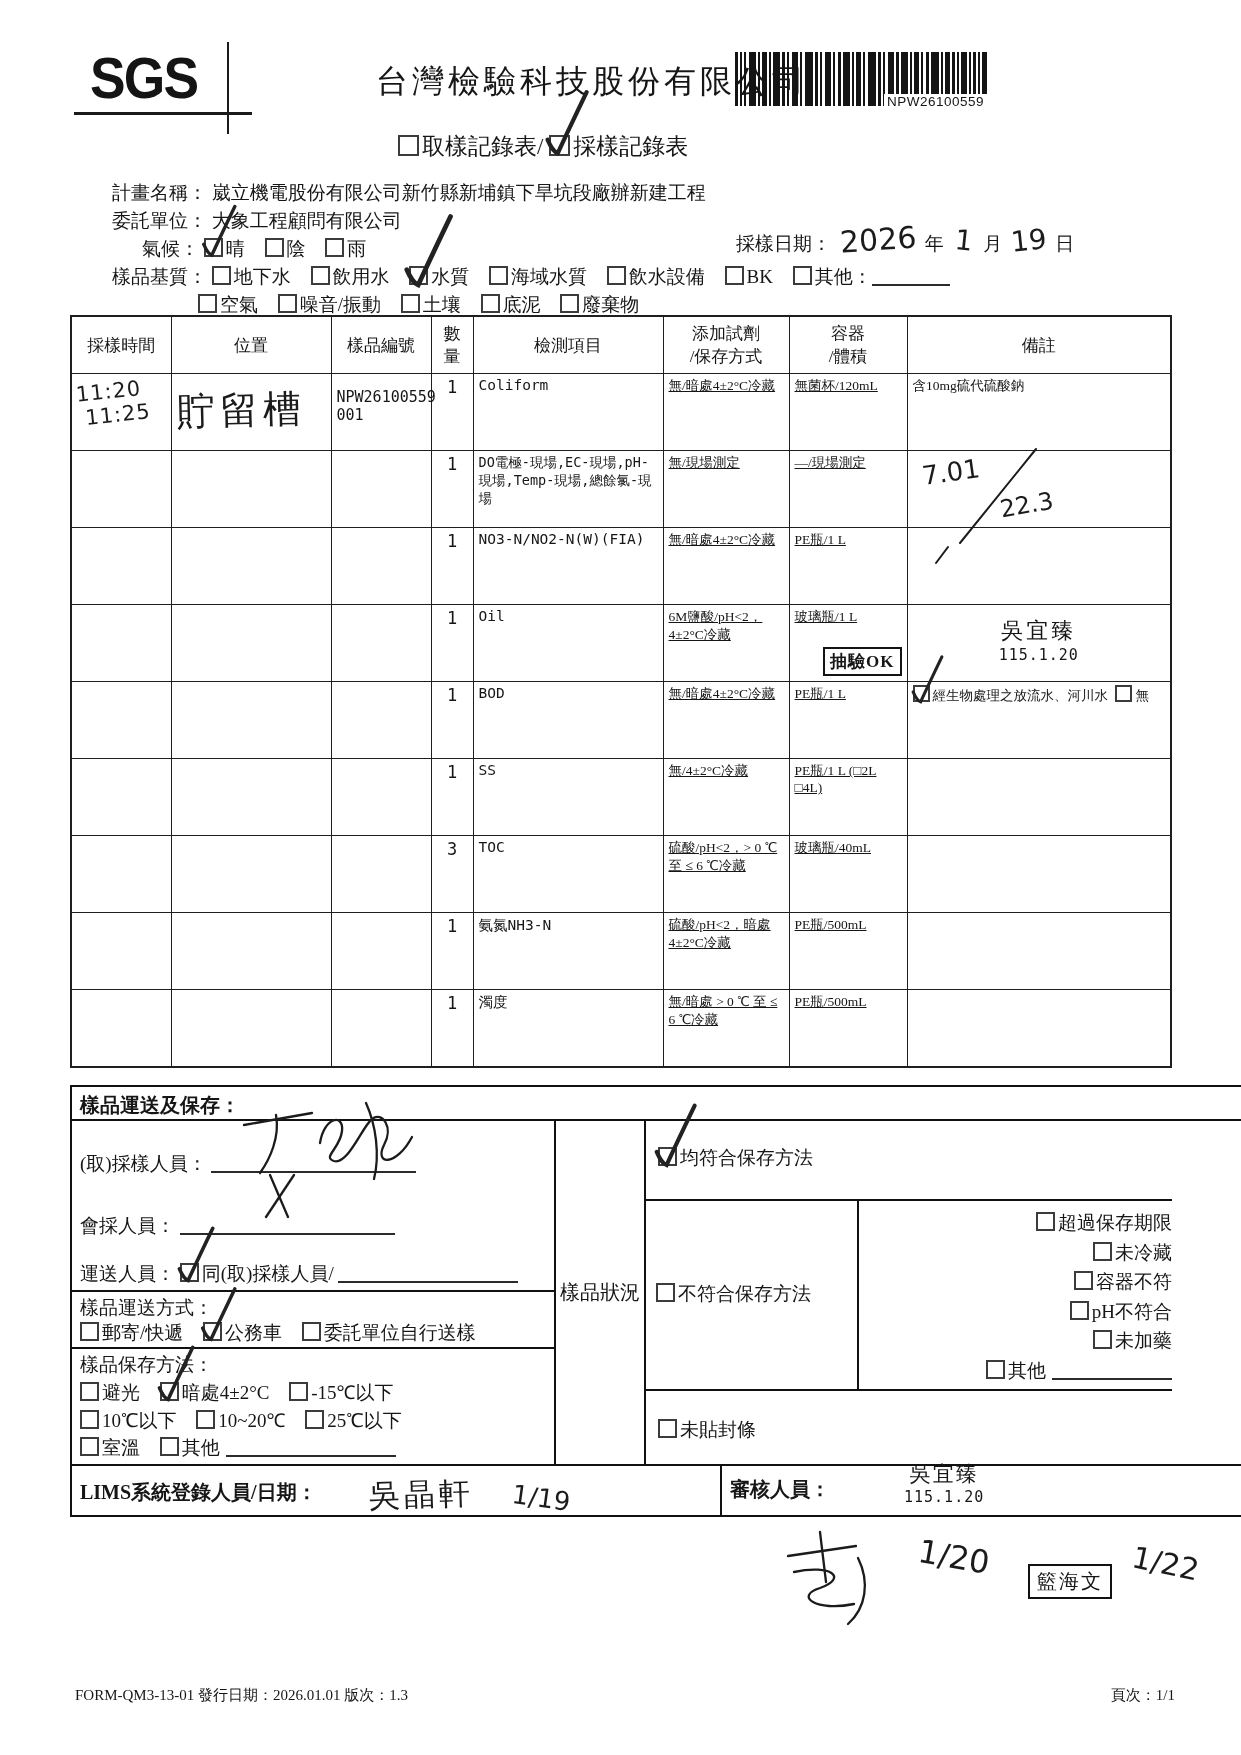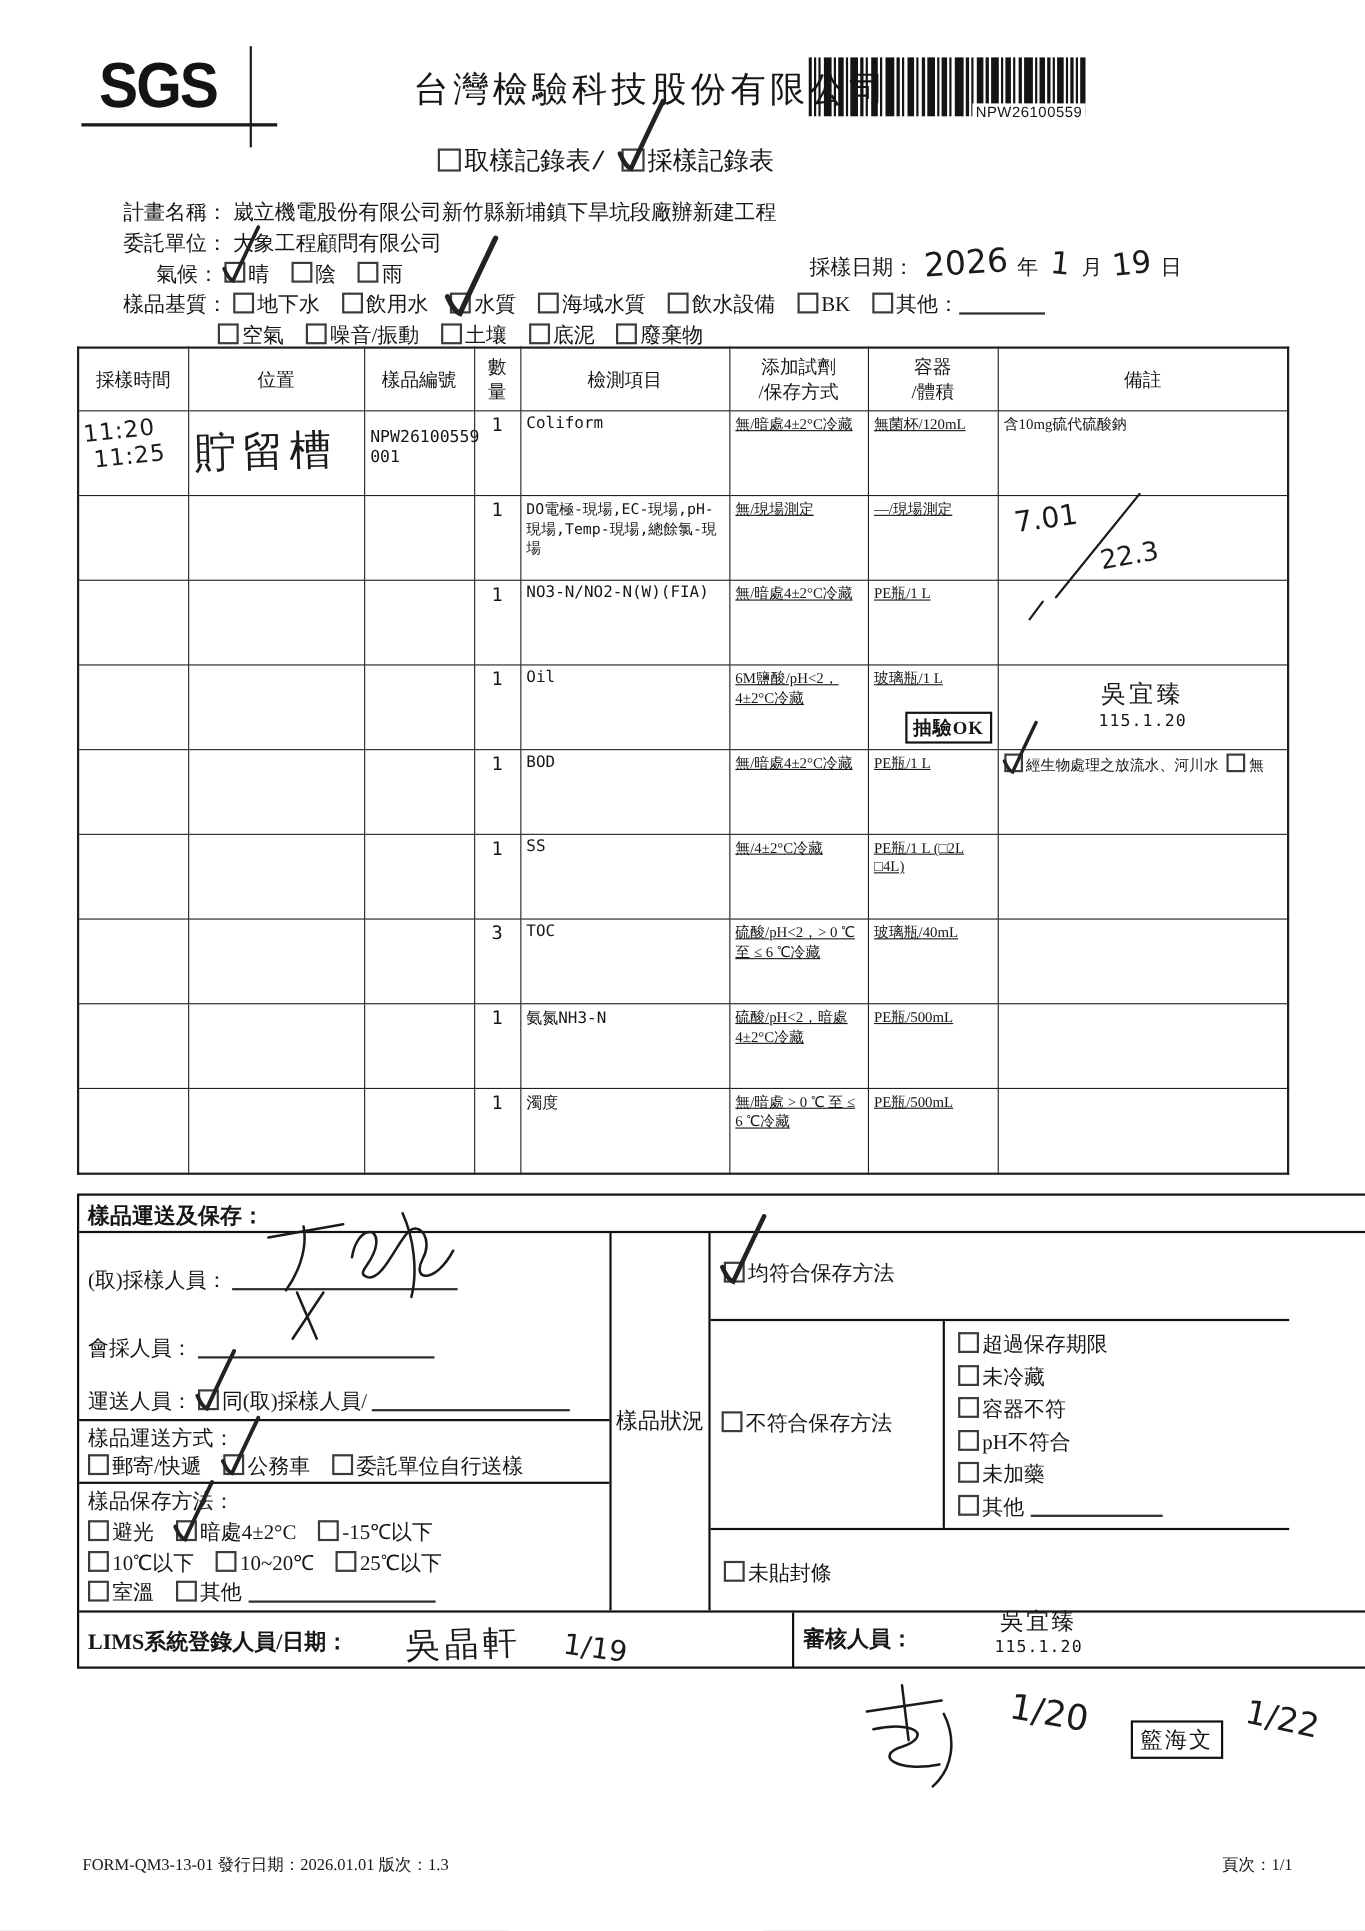--- a/index.html
+++ b/index.html
@@ -14,21 +14,21 @@
   
   .sgs-logo { left:90px; top:44px; font-family:"Liberation Sans",sans-serif;
     font-weight:900; font-size:58px; letter-spacing:-2px; transform:scaleX(.92);
     transform-origin:left; color:#141414; }
   .logo-hline { left:74px; top:112px; width:178px; height:2.5px; background:#1a1a1a; }
   .logo-vline { left:227px; top:42px; width:2px; height:92px; background:#1a1a1a; }
   .company-title { left:376px; top:60px; font-size:32px; letter-spacing:4px; }
   .barcode-wrap { left:735px; top:52px; width:252px; height:54px; }
   .barcode-label { position:absolute; right:0; bottom:-3px; background:#fff;
     padding:0 3px; font-family:"Liberation Sans",sans-serif; font-size:13.5px; letter-spacing:.5px; }
-  .form-title { left:398px; top:131px; font-size:23px;font-family:Liberation Mono, monospace; }
+  .form-title { left:398px; top:131px; font-size:23px; }
 
   
   .meta-line { left:112px; font-size:19px; white-space:nowrap; }
   .hw { font-family:"DejaVu Sans", sans-serif; color:#1b1b1b; display:inline-block; }
   .ul { display:inline-block; border-bottom:2px solid #2b2b2b; height:15px; vertical-align:-3px; }
 
   
   .cb { display:inline-block; width:15px; height:15px; border:2px solid #3c3c3c;
     background:#fff; vertical-align:-2px; margin-right:3px; position:relative; }
   .cb-sm { width:13px; height:13px; }
@@ -70,21 +70,21 @@
   .lcell2 { position:absolute; left:0; top:169px; width:100%; height:57px;
     border-top:2px solid #111; box-sizing:border-box; }
   .lcell3 { position:absolute; left:0; top:226px; width:100%; height:117px;
     border-top:2px solid #111; box-sizing:border-box; }
   .cellA { position:absolute; left:0; top:0; width:100%; height:80px;
     border-bottom:2px solid #111; box-sizing:border-box; padding:24px 0 0 12px; font-size:19px; }
   .cellB { position:absolute; left:0; top:80px; width:100%; height:190px;
     border-bottom:2px solid #111; box-sizing:border-box; display:flex; }
   .cellB1 { width:213px; border-right:2px solid #111; box-sizing:border-box;
     padding:80px 0 0 10px; font-size:19px; white-space:nowrap; }
-  .cellB2 { flex:1; padding:7px 0 0 12px; font-size:19px; line-height:29.5px; }
+  .cellB2 { flex:1; padding:7px 0 0 12px; font-size:19px; line-height:29.5px;text-align:right; }
   .cellC { position:absolute; left:0; top:270px; width:100%; height:73px;
     padding:26px 0 0 12px; box-sizing:border-box; font-size:19px; }
   .brow { position:relative; height:50px; border-top:2.5px solid #111; display:flex; }
   .brow-left { width:648px; box-sizing:border-box; padding:8px 8px 0; white-space:nowrap; }
   .brow-right { flex:1; border-left:2.5px solid #111; box-sizing:border-box; padding:10px 8px 0; white-space:nowrap; }
   .blabel { font-size:20px; font-weight:700; }
   .rstamp { display:inline-block; margin-left:70px; margin-top:-16px; vertical-align:top; text-align:center; }
   .rstamp .nm { font-size:21px; letter-spacing:2px; }
   .rstamp .dt { font-size:15px; font-family:"DejaVu Sans Mono",monospace; letter-spacing:1px; }
 

